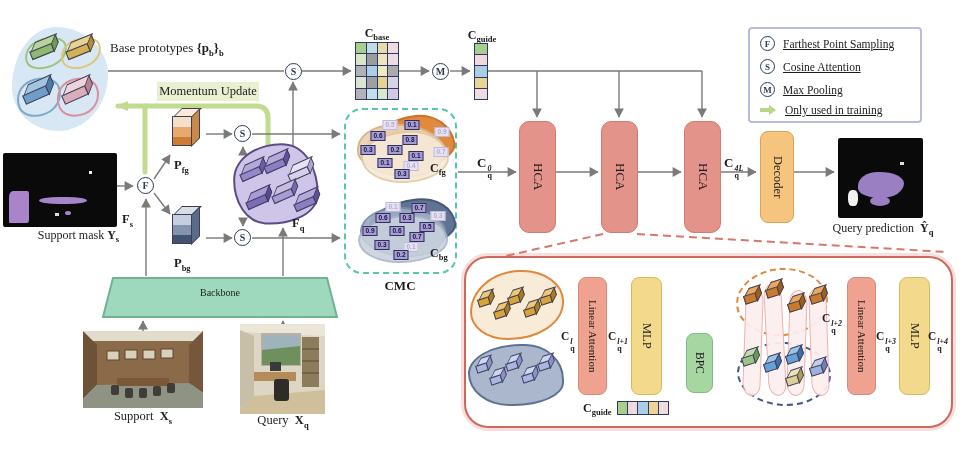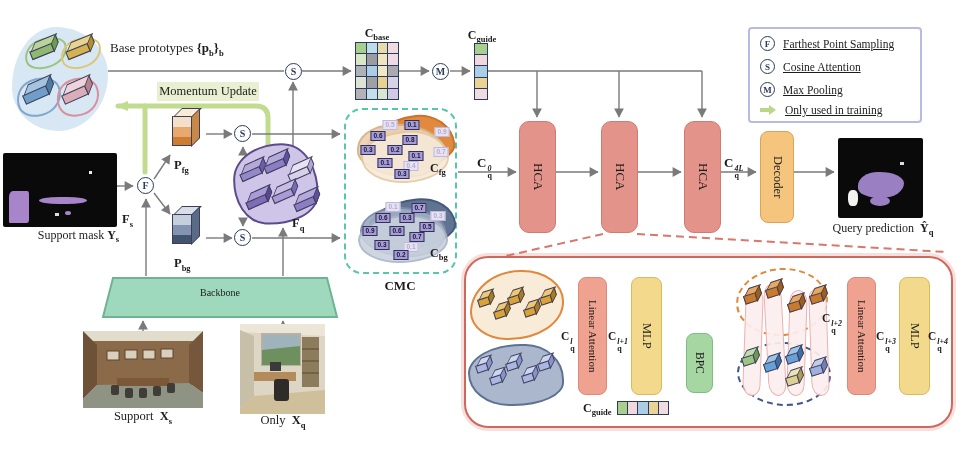--- a/index.html
+++ b/index.html
@@ -320,21 +320,21 @@
     <rect x="62" y="13" width="17" height="50" fill="#8d7c5c"></rect>
     <line x1="62" y1="25" x2="79" y2="25" stroke="#6a5a40" stroke-width="1.5"></line>
     <line x1="62" y1="37" x2="79" y2="37" stroke="#6a5a40" stroke-width="1.5"></line>
     <line x1="62" y1="49" x2="79" y2="49" stroke="#6a5a40" stroke-width="1.5"></line>
     <polygon points="0,84 14,72 85,66 85,90 0,90" fill="#cfc09b"></polygon>
     <rect x="14" y="48" width="42" height="9" fill="#b48c5c"></rect>
     <rect x="30" y="38" width="11" height="9" fill="#3a3a3a"></rect>
     <rect x="34" y="55" width="15" height="22" rx="3" fill="#2e2b28"></rect>
   </svg>
   <div class="lbl ctr" style="left:238px;top:413px;width:90px;font-size:12.5px;">
-    <span>Only</span>&nbsp;
+    <span>Query</span>&nbsp;
     <span class="b"><span>X</span><sub>q</sub></span>
   </div>
 
   <div class="abs z2" style="left:344px;top:108px;width:113px;height:166px;border:2px dashed #57c7a8;border-radius:18px;"></div>
   <div class="lbl b ctr" style="left:375px;top:278px;width:50px;font-size:13px;">CMC</div>
 
   <div class="blob z2" style="left:365px;top:116px;width:90px;height:55px;background:#e18a3d;border-color:#c9732b;border-radius:60% 40% 55% 45%/55% 60% 40% 45%;transform:rotate(-7deg);"></div>
   <div class="blob z3" style="left:357px;top:124px;width:88px;height:53px;background:#ecd3b2;border-color:#d9b285;border-radius:50% 50% 45% 55%/52% 48% 55% 45%;transform:rotate(5deg);opacity:.93;"></div>
   <div class="blob z3" style="left:361px;top:131px;width:88px;height:52px;background:#f6ead8;border-color:#e3c9a2;border-radius:55% 45% 50% 50%/48% 55% 45% 52%;transform:rotate(-3deg);opacity:.88;"></div>
   <div class="chip faded" style="left:390px;top:125px;">0.5</div>

